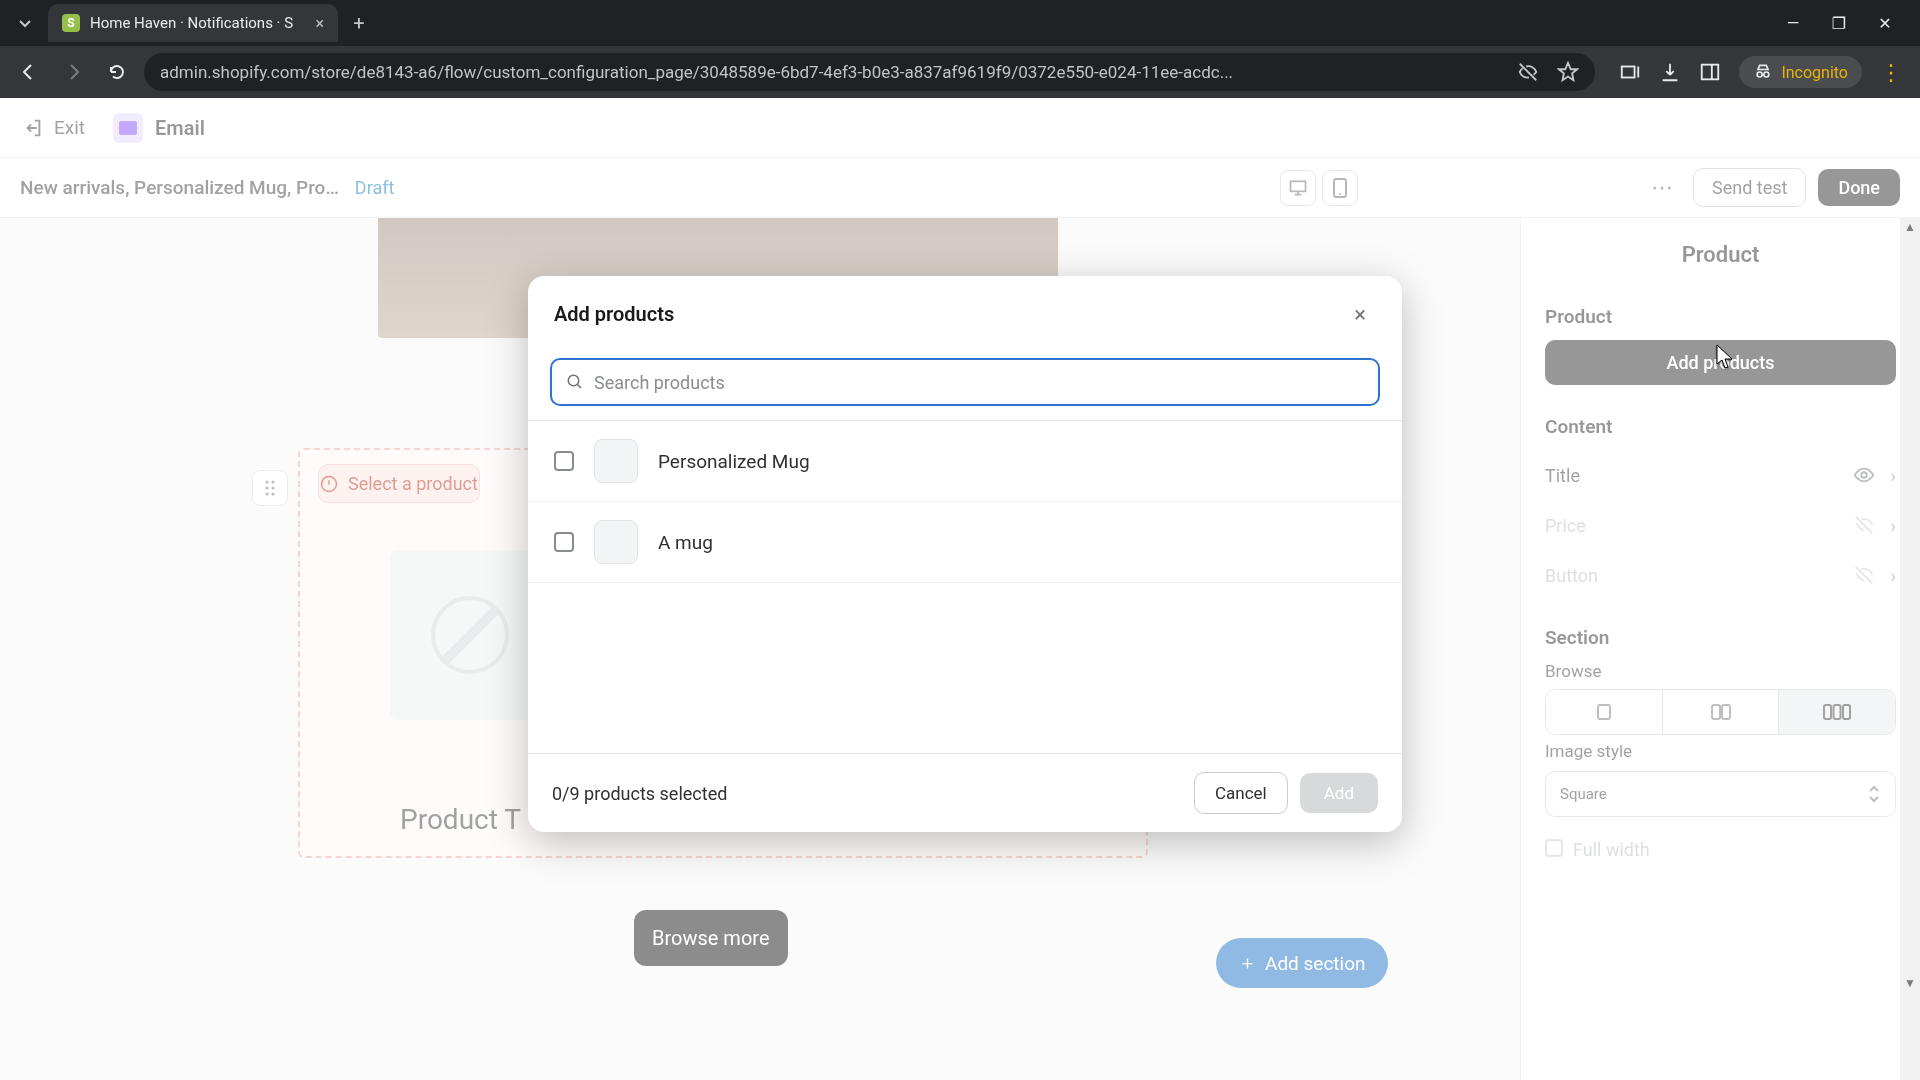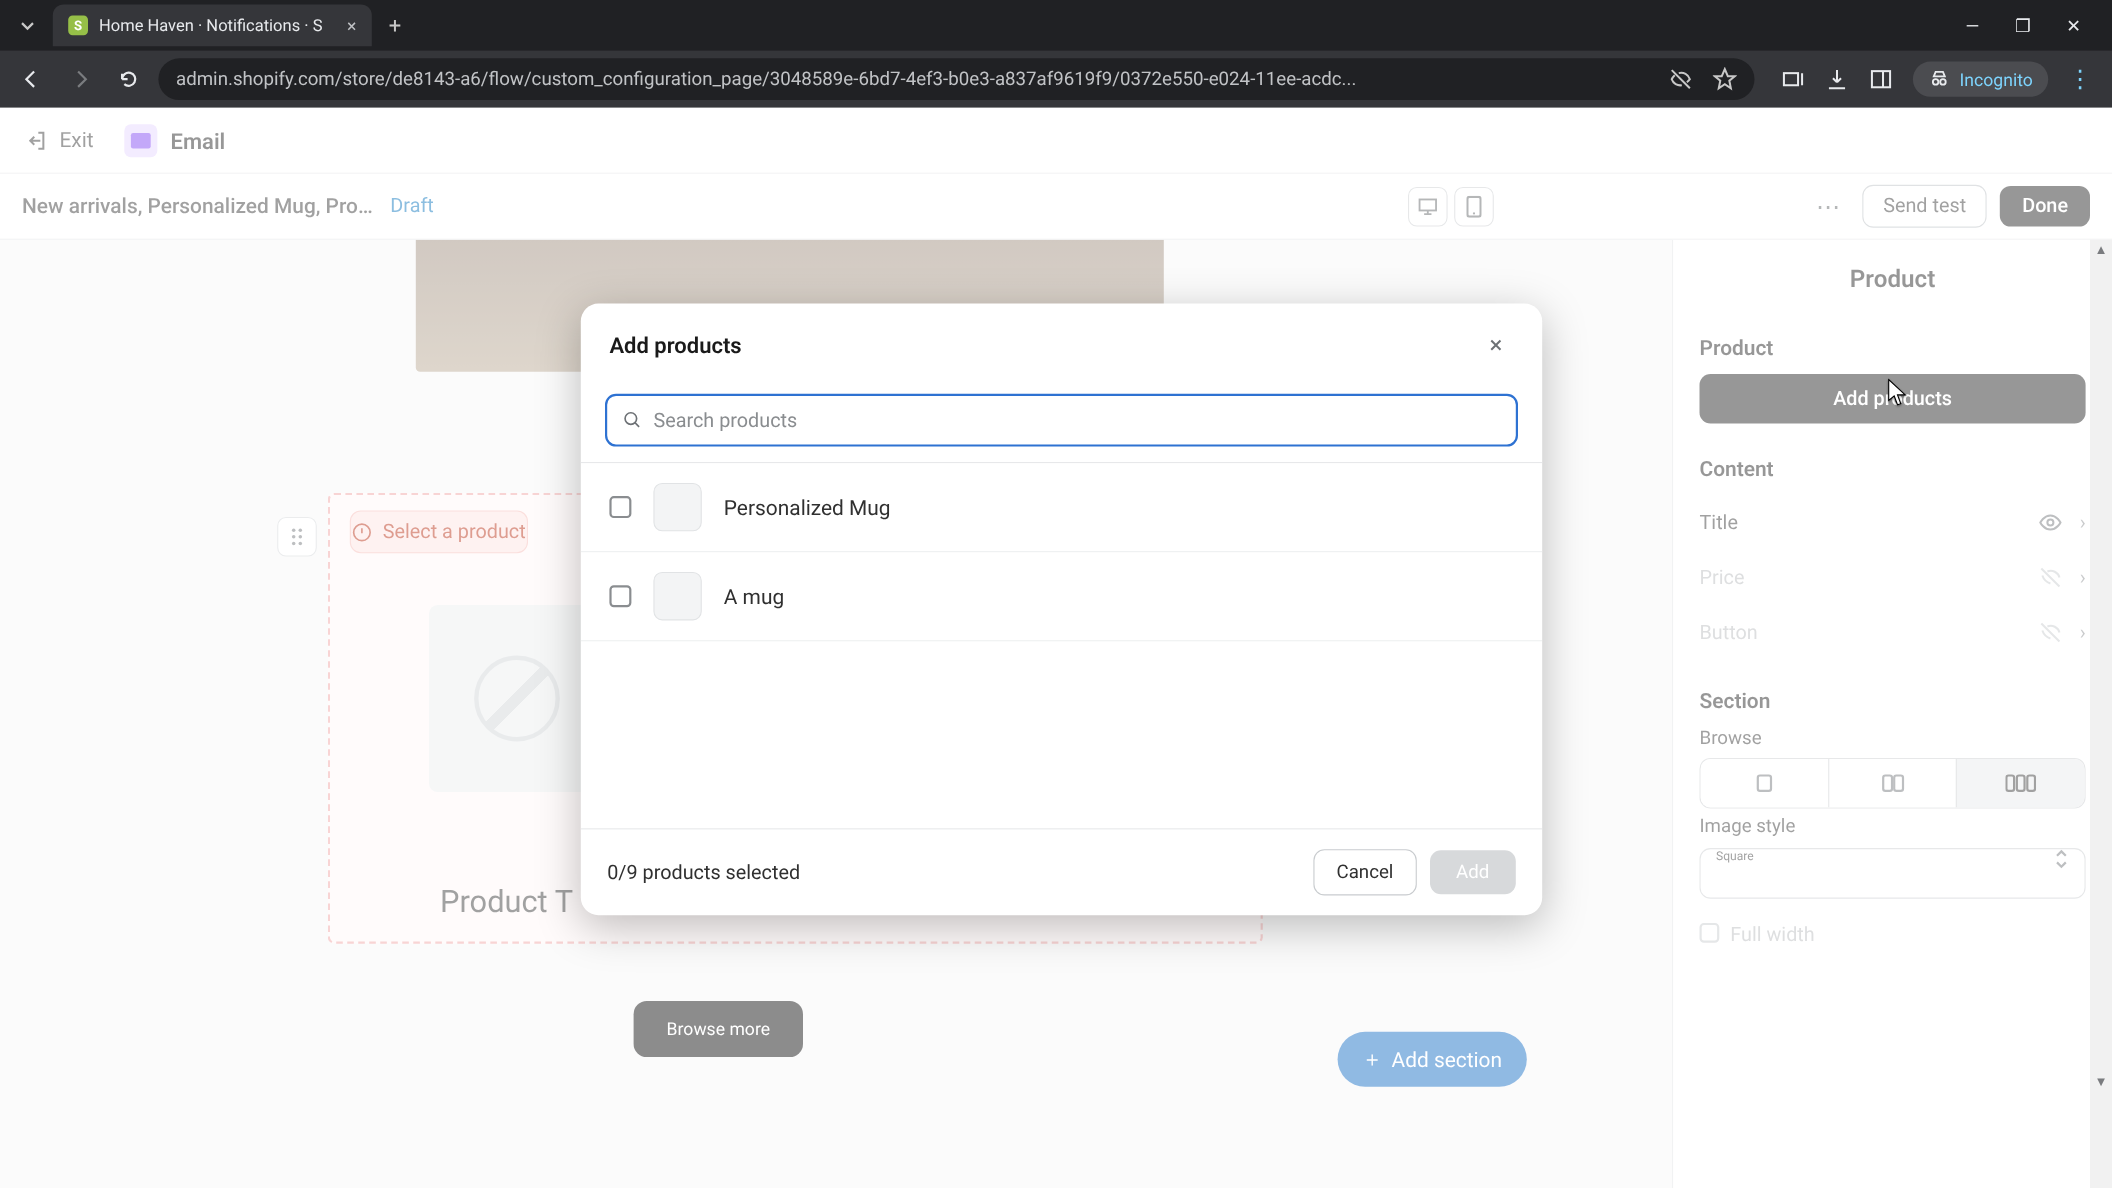--- a/index.html
+++ b/index.html
@@ -16,21 +16,21 @@
   .newtab { width: 30px; height: 30px; color: #c7c7c7; display:flex; align-items:center; justify-content:center; font-size: 20px; border-radius: 50%; }
   .window-controls { margin-left:auto; display:flex; gap:28px; color:#e8eaed; padding-right:18px; }
   .window-controls span { width:18px; text-align:center; font-size:16px; }
 
   .toolbar { display:flex; align-items:center; height:52px; background:#35363a; padding:0 12px; gap:10px; }
   .nav-btn { width:34px; height:34px; color:#9aa0a6; display:flex; align-items:center; justify-content:center; border-radius:50%; }
   .nav-btn.enabled { color:#e8eaed; }
   .url-bar { flex:1; background:#202124; border-radius:22px; height:38px; display:flex; align-items:center; padding:0 16px; gap:12px; color:#c1c3c6; font-size:17px; }
   .url-bar .url { flex:1; white-space:nowrap; overflow:hidden; text-overflow:ellipsis; }
   .url-icons { display:flex; align-items:center; gap:18px; color:#c7c7c7; }
-  .toolbar-right { display:flex; align-items:center; gap:18px; color:#7dd3fc; padding:0 6px 0 14px; }
+  .toolbar-right { display:flex; align-items:center; gap:18px; color:#eab308; padding:0 6px 0 14px; }
   .incognito-pill { display:flex; align-items:center; gap:8px; background:#4b4c50; padding:6px 14px; border-radius:20px; font-size:16px; }
 
   
   .app { position:relative; background:#f6f6f7; height: calc(1080px - 98px); }
 
   
   .app-topbar { height:60px; background:#fff; border-bottom:1px solid #e1e3e5; display:flex; align-items:center; padding:0 22px; gap:28px; }
   .exit-btn { display:flex; align-items:center; gap:10px; color:#303030; font-size:19px; }
   .email-label { display:flex; align-items:center; gap:12px; font-weight:600; font-size:20px; color:#1a1a1a; }
   .email-icon { width:30px; height:30px; background:#e5d4ff; border-radius:6px; display:flex; align-items:center; justify-content:center; }
@@ -51,40 +51,40 @@
   .editor-body { display:flex; height:calc(100% - 120px); }
   .canvas-wrap { flex:1; position:relative; overflow:hidden; }
   .canvas-scroll { position:absolute; inset:0; padding-top:0; }
   .hero-img { position:absolute; left:378px; top:0; width:680px; height:120px; background:linear-gradient(#9a8878,#b6a58f); border-radius:0 0 4px 4px; }
   .product-block { position:absolute; left:298px; top:230px; width:850px; height:410px; border:2px dashed #f0a0a0; border-radius:6px; background:#fef6f6; }
   .drag-handle { position:absolute; left:-48px; top:20px; width:36px; height:36px; background:#fff; border:1px solid #d2d5d8; border-radius:8px; display:flex; align-items:center; justify-content:center; color:#6d7175; }
   .select-product-chip { position:absolute; left:18px; top:14px; display:flex; align-items:center; gap:10px; background:#fde3e1; border:1px solid #f5b8b3; padding:8px 1px; border-radius:10px; color:#b5260b; font-size:18px; }
   .placeholder-img { position:absolute; left:90px; top:100px; width:160px; height:170px; background:#ebedee; border-radius:8px; display:flex; align-items:center; justify-content:center; }
   .placeholder-img::after { content:""; width:70px; height:70px; border:4px solid #cfd3d6; border-radius:50%; background:linear-gradient(135deg,transparent 45%, #cfd3d6 45%, #cfd3d6 55%, transparent 55%); }
   .product-title-text { position:absolute; left:100px; bottom:20px; font-size:28px; color:#303030; }
-  .browse-more { position:absolute; left:576px; top:692px; background:#000; color:#fff; padding:16px 30px; border-radius:12px; font-size:16px; }
+  .browse-more { position:absolute; left:634px; top:692px; background:#000; color:#fff; padding:16px 18px; border-radius:12px; font-size:20px; }
   .add-section { position:absolute; left:1216px; top:720px; background:#0a66c2; color:#fff; padding:12px 22px; border-radius:28px; font-size:19px; display:flex; align-items:center; gap:8px; }
 
   
   .side-panel { width:400px; background:#fff; border-left:1px solid #e1e3e5; display:flex; flex-direction:column; position:relative; }
   .side-panel h2 { text-align:center; font-size:22px; font-weight:600; padding:24px 0 20px; color:#1a1a1a; }
   .panel-scroll { padding:0 24px 24px; overflow-y:auto; }
   .panel-section-title { font-size:19px; font-weight:600; color:#1a1a1a; margin:18px 0 12px; }
   .add-products-btn { width:100%; background:#1a1a1a; color:#fff; border:none; border-radius:10px; padding:12px 0; font-size:18px; font-weight:500; cursor:pointer; }
   .content-row { display:flex; align-items:center; padding:14px 0; font-size:18px; color:#303030; }
   .content-row.dim { color:#b5b8bb; }
   .content-row .label { flex:1; }
   .eye-icon, .hidden-icon { width:24px; color:#6d7175; margin-right:14px; }
   .content-row.dim .hidden-icon { color:#c6c9cc; }
   .chev { color:#8a8d90; }
   .columns-group { display:flex; gap:0; border:1px solid #c9cccf; border-radius:10px; overflow:hidden; margin-top:8px; }
   .col-opt { flex:1; height:44px; display:flex; align-items:center; justify-content:center; background:#fff; }
   .col-opt.sel { background:#e7e8ea; }
   .col-opt + .col-opt { border-left:1px solid #c9cccf; }
-  .image-style-select { margin-top:10px; border:1px solid #c9cccf; border-radius:10px; height:46px; display:flex; padding:0 14px; font-size:11px; color:#303030; justify-content:space-between; }
+  .image-style-select { margin-top:10px; border:1px solid #c9cccf; border-radius:10px; height:46px; display:flex; align-items:center; padding:0 14px; font-size:15px; color:#303030; justify-content:space-between; }
   .side-scrollbar { position:absolute; right:2px; top:120px; width:12px; height:560px; background:#d5d7d9; border-radius:6px; }
 
   
   .overlay { position:absolute; inset:0; background:rgba(255,255,255,0.55); }
   .modal { position:absolute; left:528px; top:178px; width:874px; background:#fff; border-radius:16px; box-shadow:0 10px 40px rgba(0,0,0,0.25); overflow:hidden; }
   .modal-header { display:flex; align-items:center; padding:22px 26px 16px; }
   .modal-title { font-size:20px; font-weight:600; color:#1a1a1a; flex:1; }
   .modal-close { font-size:22px; color:#6d7175; width:32px; height:32px; display:flex; align-items:center; justify-content:center; border-radius:6px; }
   .modal-search-wrap { padding:12px 22px 14px; }
   .modal-search { display:flex; align-items:center; gap:10px; border:2px solid #2e72d2; border-radius:10px; height:48px; padding:0 14px; }

